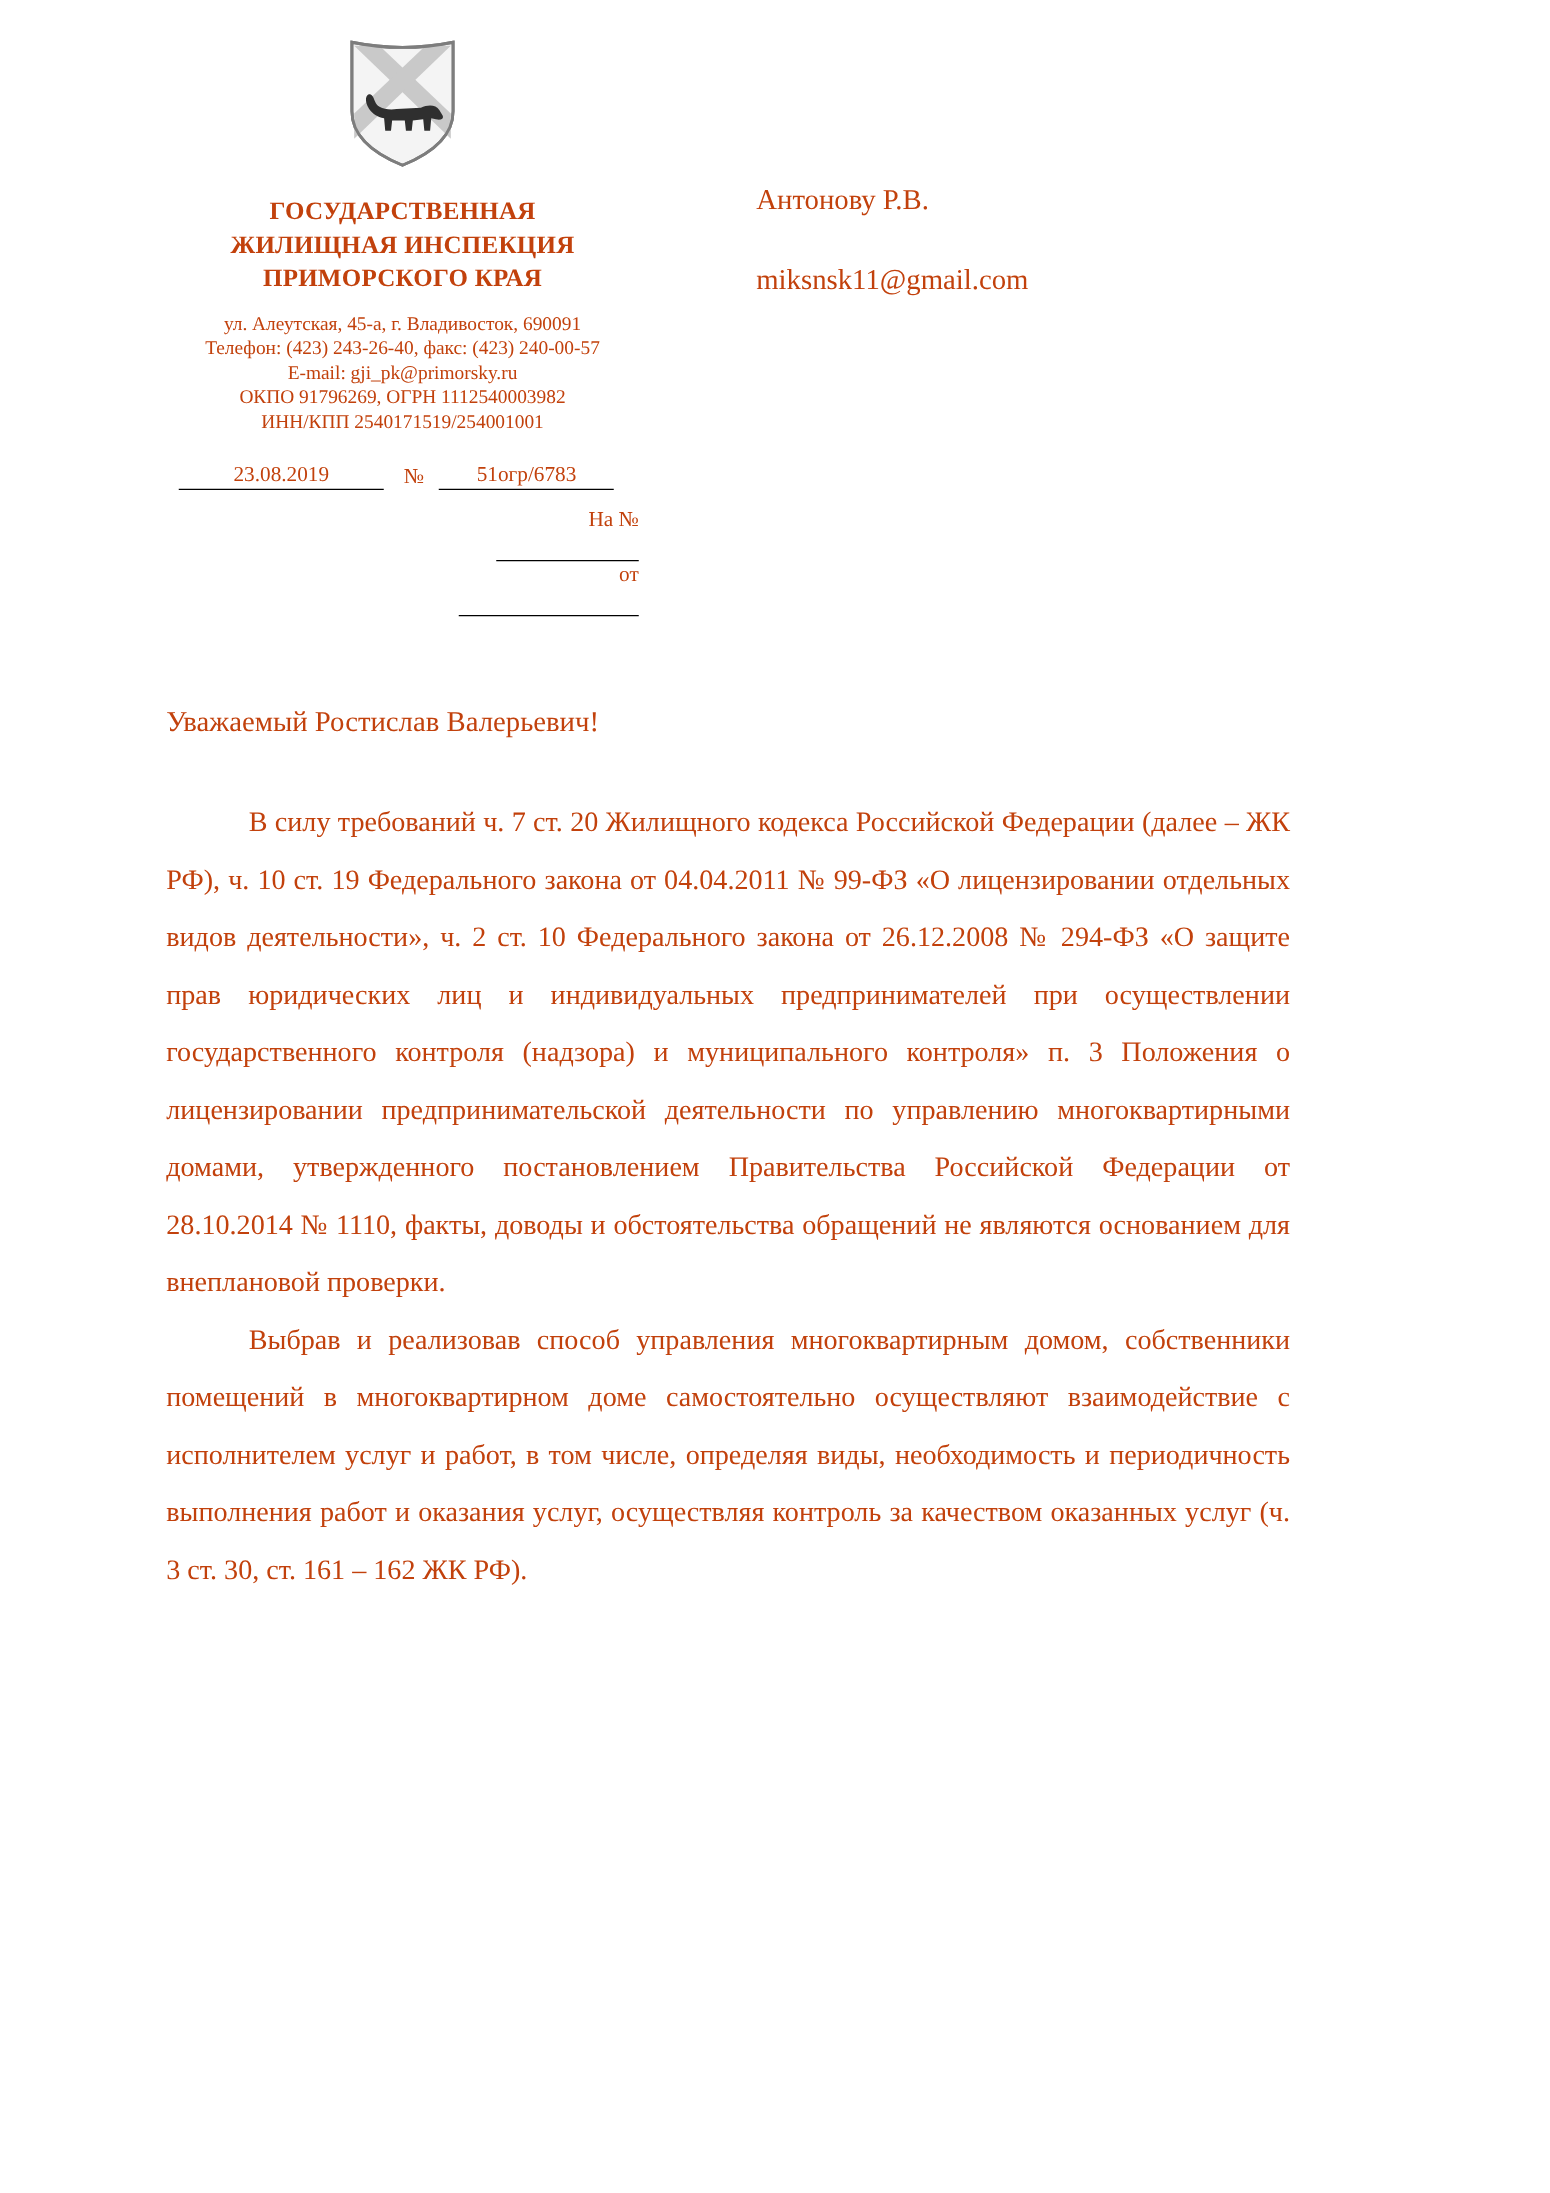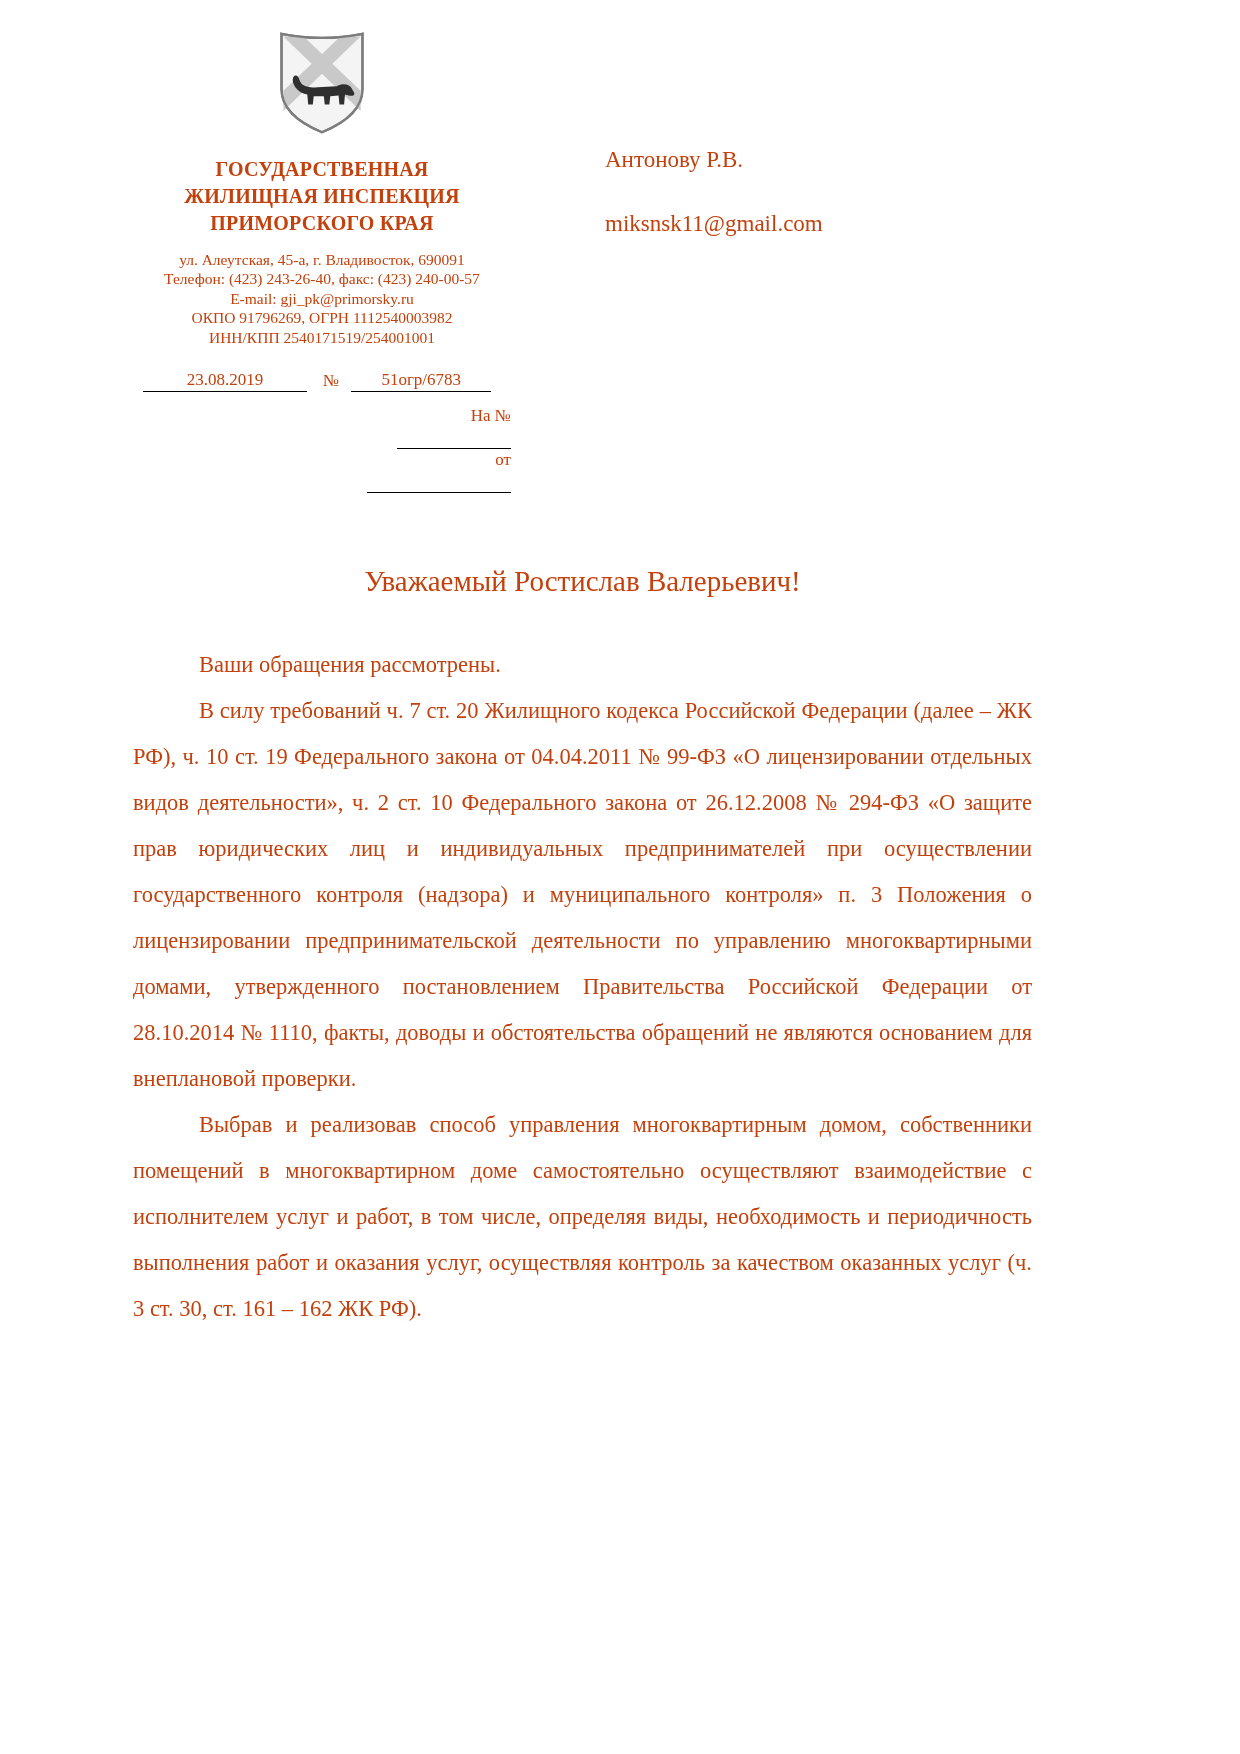--- a/index.html
+++ b/index.html
@@ -25,21 +25,21 @@
   .f-date { width: 164px; }
   .f-num { width: 140px; }
   .num-label { margin: 0 12px 0 16px; }
   .ref-row2 { display: flex; align-items: flex-end; margin-top: 13px; padding-left: 6px; font-size: 17px; line-height: 22px; flex-direction: column; }
   .f-blank1 { width: 114px; height: 22px; margin-left: 14px; }
   .ot-label { margin-left: 5px; }
   .f-blank2 { width: 144px; height: 22px; margin-left: 6px; }
   .right-col { padding-left: 94px; padding-top: 116px; font-size: 23px; line-height: 28px; text-align: left; }
   .recipient-email { margin-top: 36px; }
   .subject { margin-top: 50px; font-size: 23px; }
-  .salutation { margin-top: 72px; text-align: center; font-size: 29px; }
+  .salutation { margin-top: 72px; font-size: 23px; }
   .letter-body { margin-top: 44px; }
   .body-par {
     margin: 0;
     font-size: 22.5px;
     line-height: 46px;
     text-align: justify;
     text-indent: 66px;
   }
 </style>
 </head>
@@ -94,18 +94,17 @@
       <div>Антонову Р.В.</div>
       <div class="recipient-email">miksnsk11@gmail.com</div>
     </div>
 
   </div>
 
 
   <div class="salutation">Уважаемый Ростислав Валерьевич!</div>
 
   <div class="letter-body">
-    <p class="body-par">Ваши обращения рассмотрены.</p>
     <p class="body-par">В силу требований ч. 7 ст. 20 Жилищного кодекса Российской Федерации (далее – ЖК РФ), ч. 10 ст. 19 Федерального закона от 04.04.2011 № 99-ФЗ «О лицензировании отдельных видов деятельности», ч. 2 ст. 10 Федерального закона от 26.12.2008 № 294-ФЗ «О защите прав юридических лиц и индивидуальных предпринимателей при осуществлении государственного контроля (надзора) и муниципального контроля» п. 3 Положения о лицензировании предпринимательской деятельности по управлению многоквартирными домами, утвержденного постановлением Правительства Российской Федерации от 28.10.2014 № 1110, факты, доводы и обстоятельства обращений не являются основанием для внеплановой проверки.</p>
     <p class="body-par">Выбрав и реализовав способ управления многоквартирным домом, собственники помещений в многоквартирном доме самостоятельно осуществляют взаимодействие с исполнителем услуг и работ, в том числе, определяя виды, необходимость и периодичность выполнения работ и оказания услуг, осуществляя контроль за качеством оказанных услуг (ч. 3 ст. 30, ст. 161 – 162 ЖК РФ).</p>
   </div>
 
 </div>
 
 </body></html>

